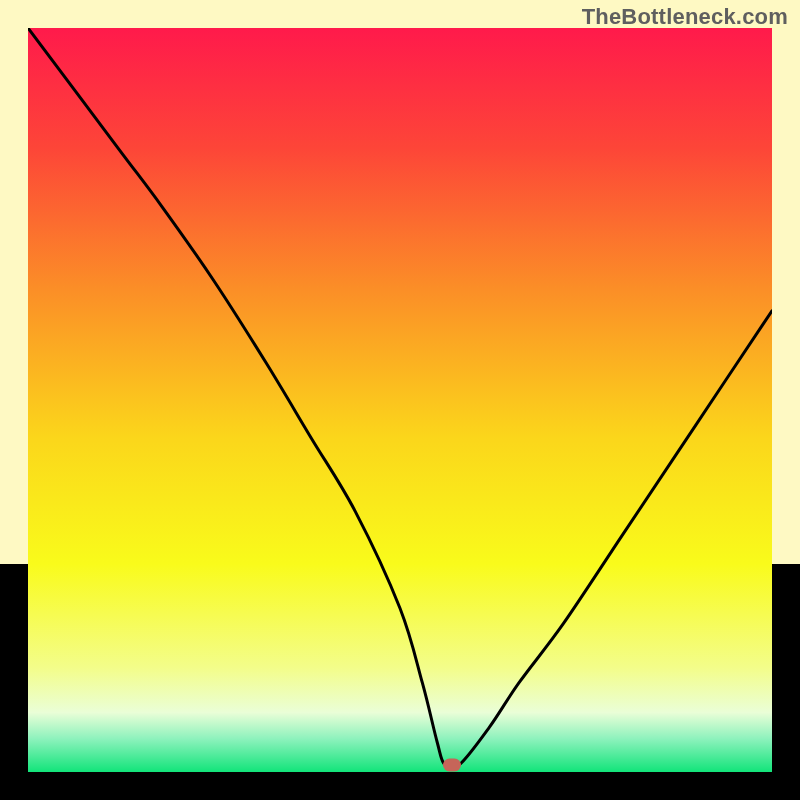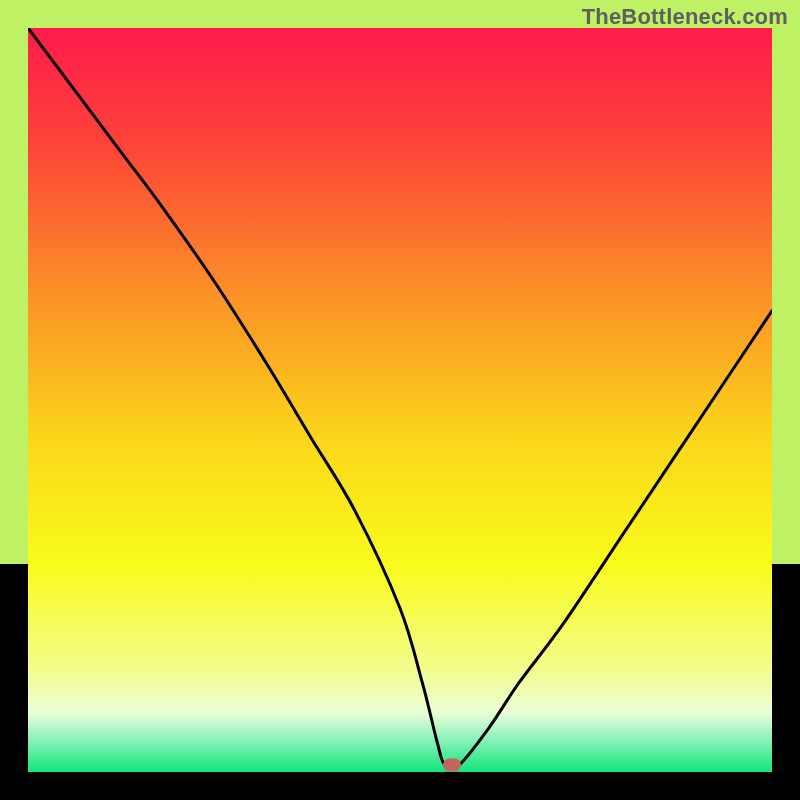--- a/index.html
+++ b/index.html
@@ -8,21 +8,21 @@
     width: 800px;
     height: 800px;
     background: #000;
     font-family: Arial, Helvetica, sans-serif;
     overflow: hidden;
   }
   .frame {
     position: relative;
     width: 800px;
     height: 564px;
-    background: #bef264;
+    background: #fef9c3;
   }
   .watermark {
     position: absolute;
     top: 4px;
     right: 12px;
     color: #5f5f5f;
     font-size: 22px;
     font-weight: 600;
     letter-spacing: 0.2px;
     z-index: 5;

